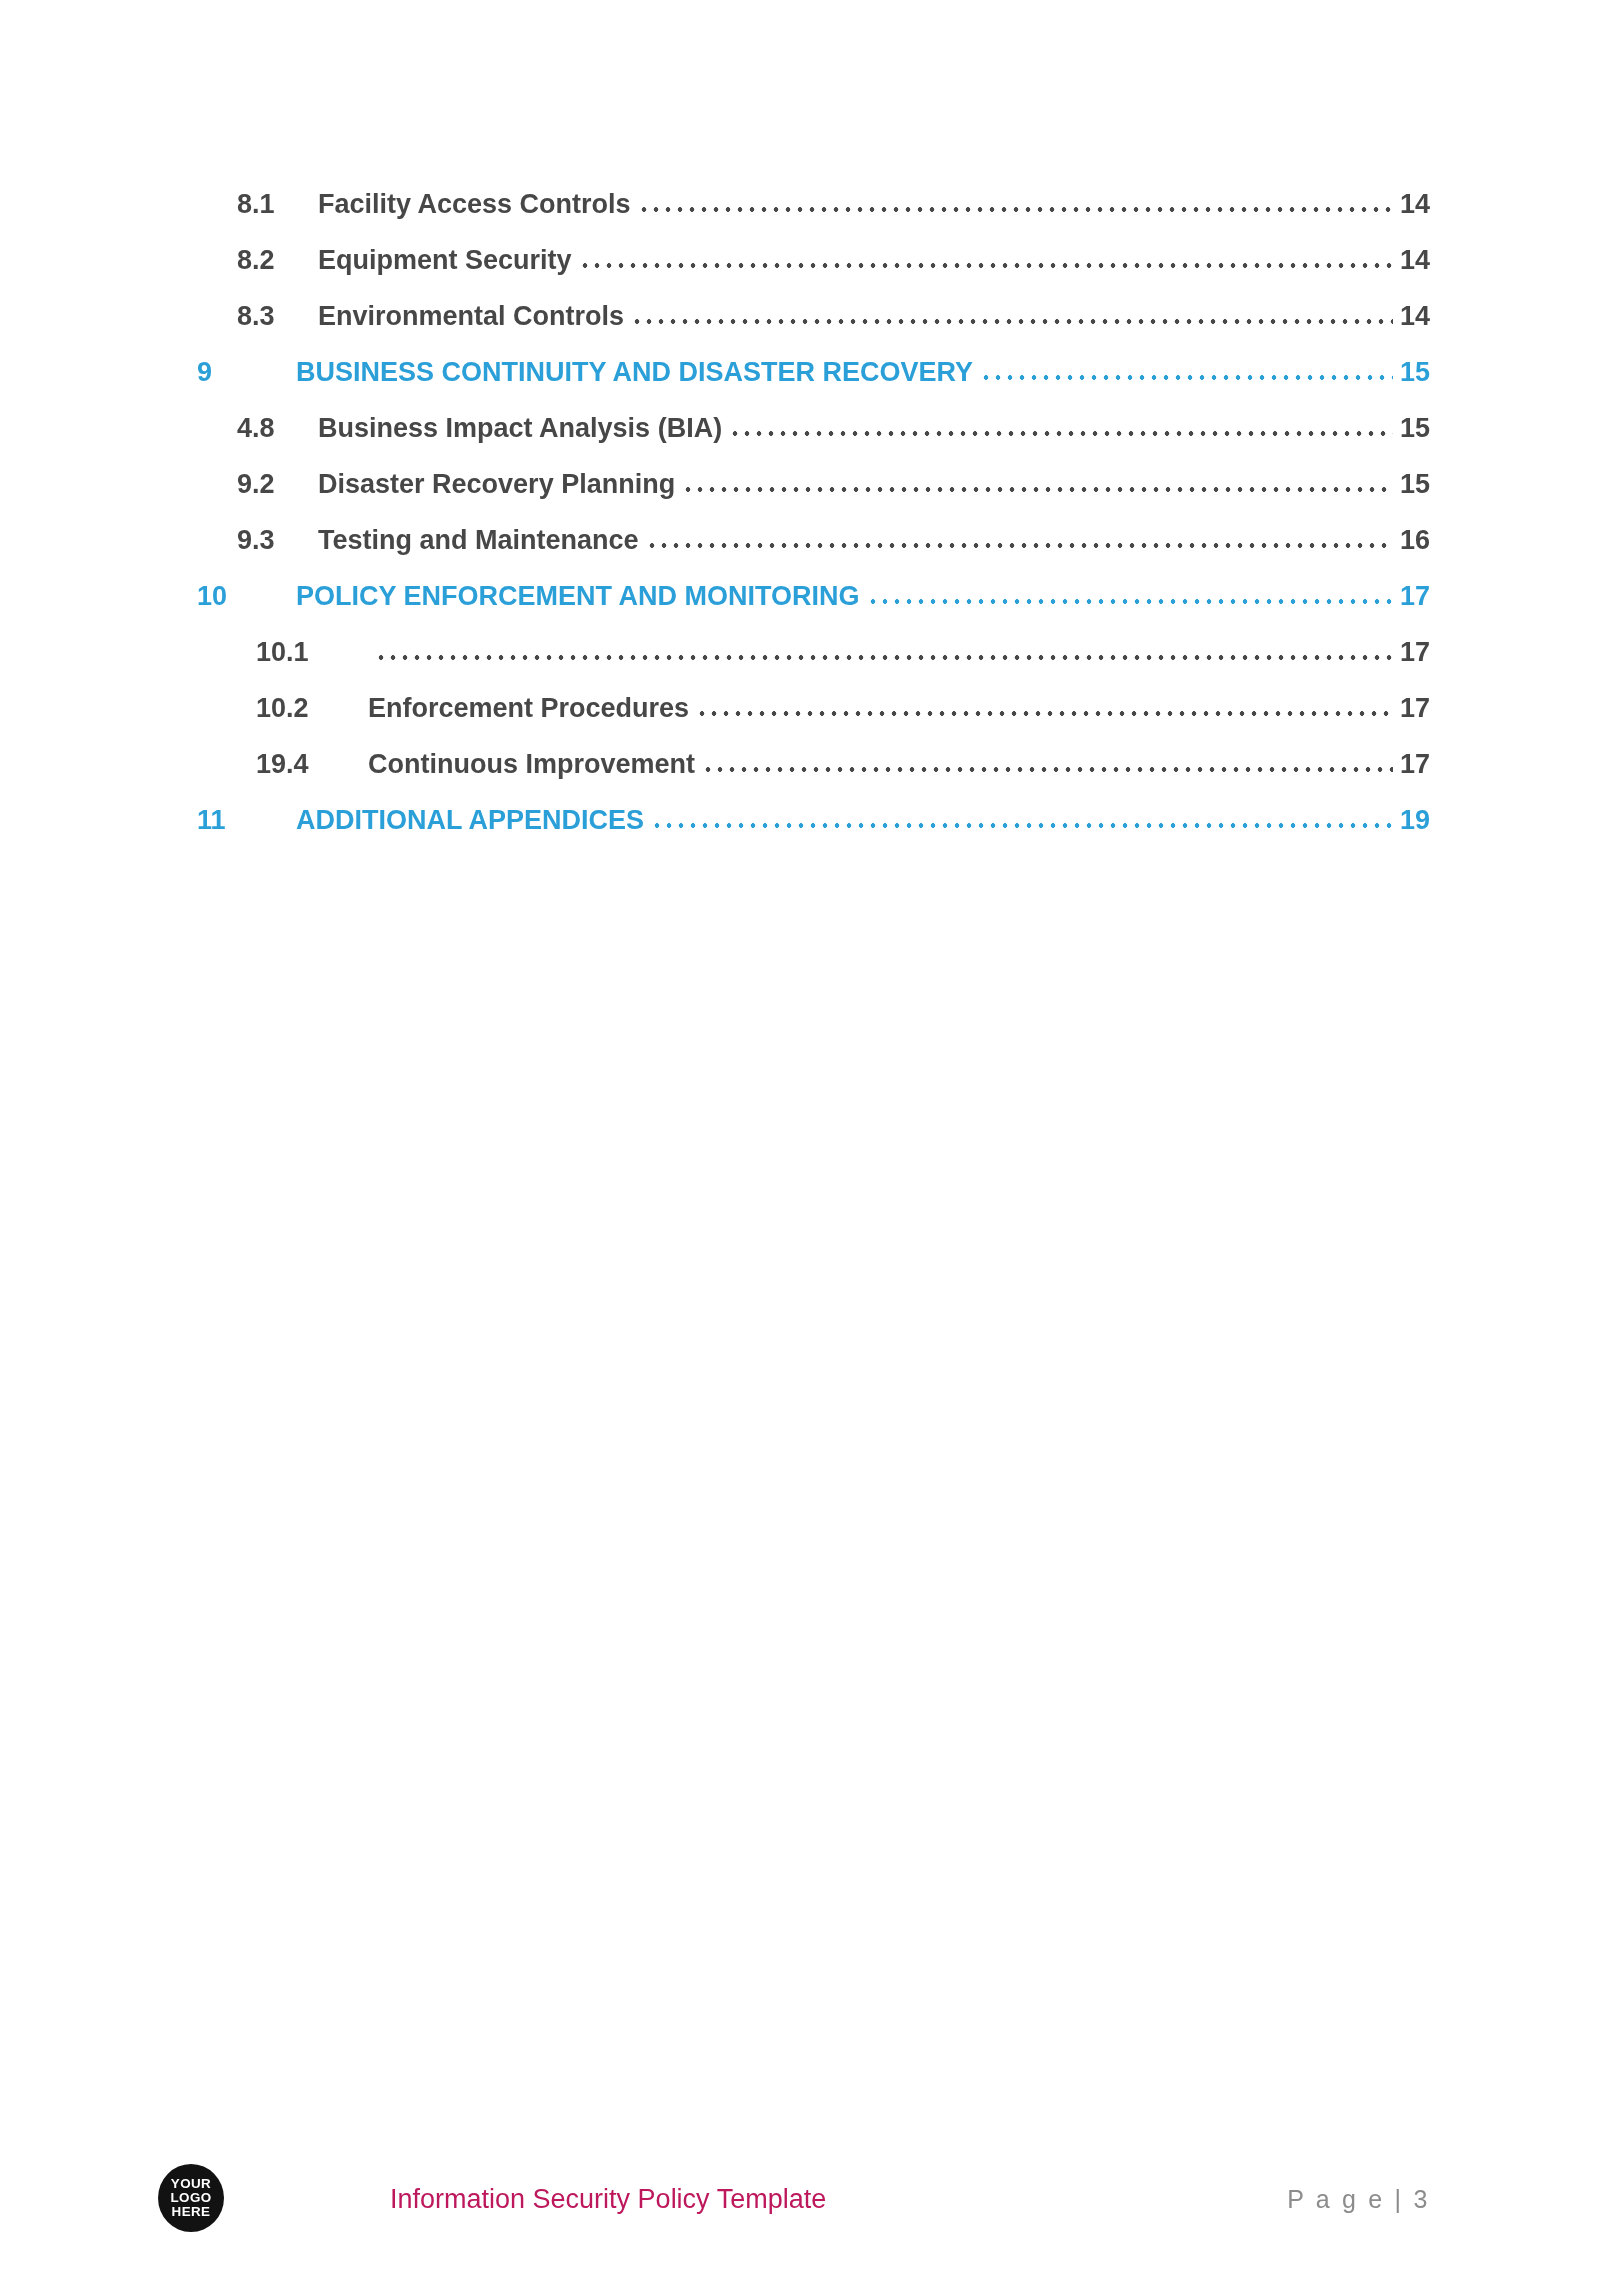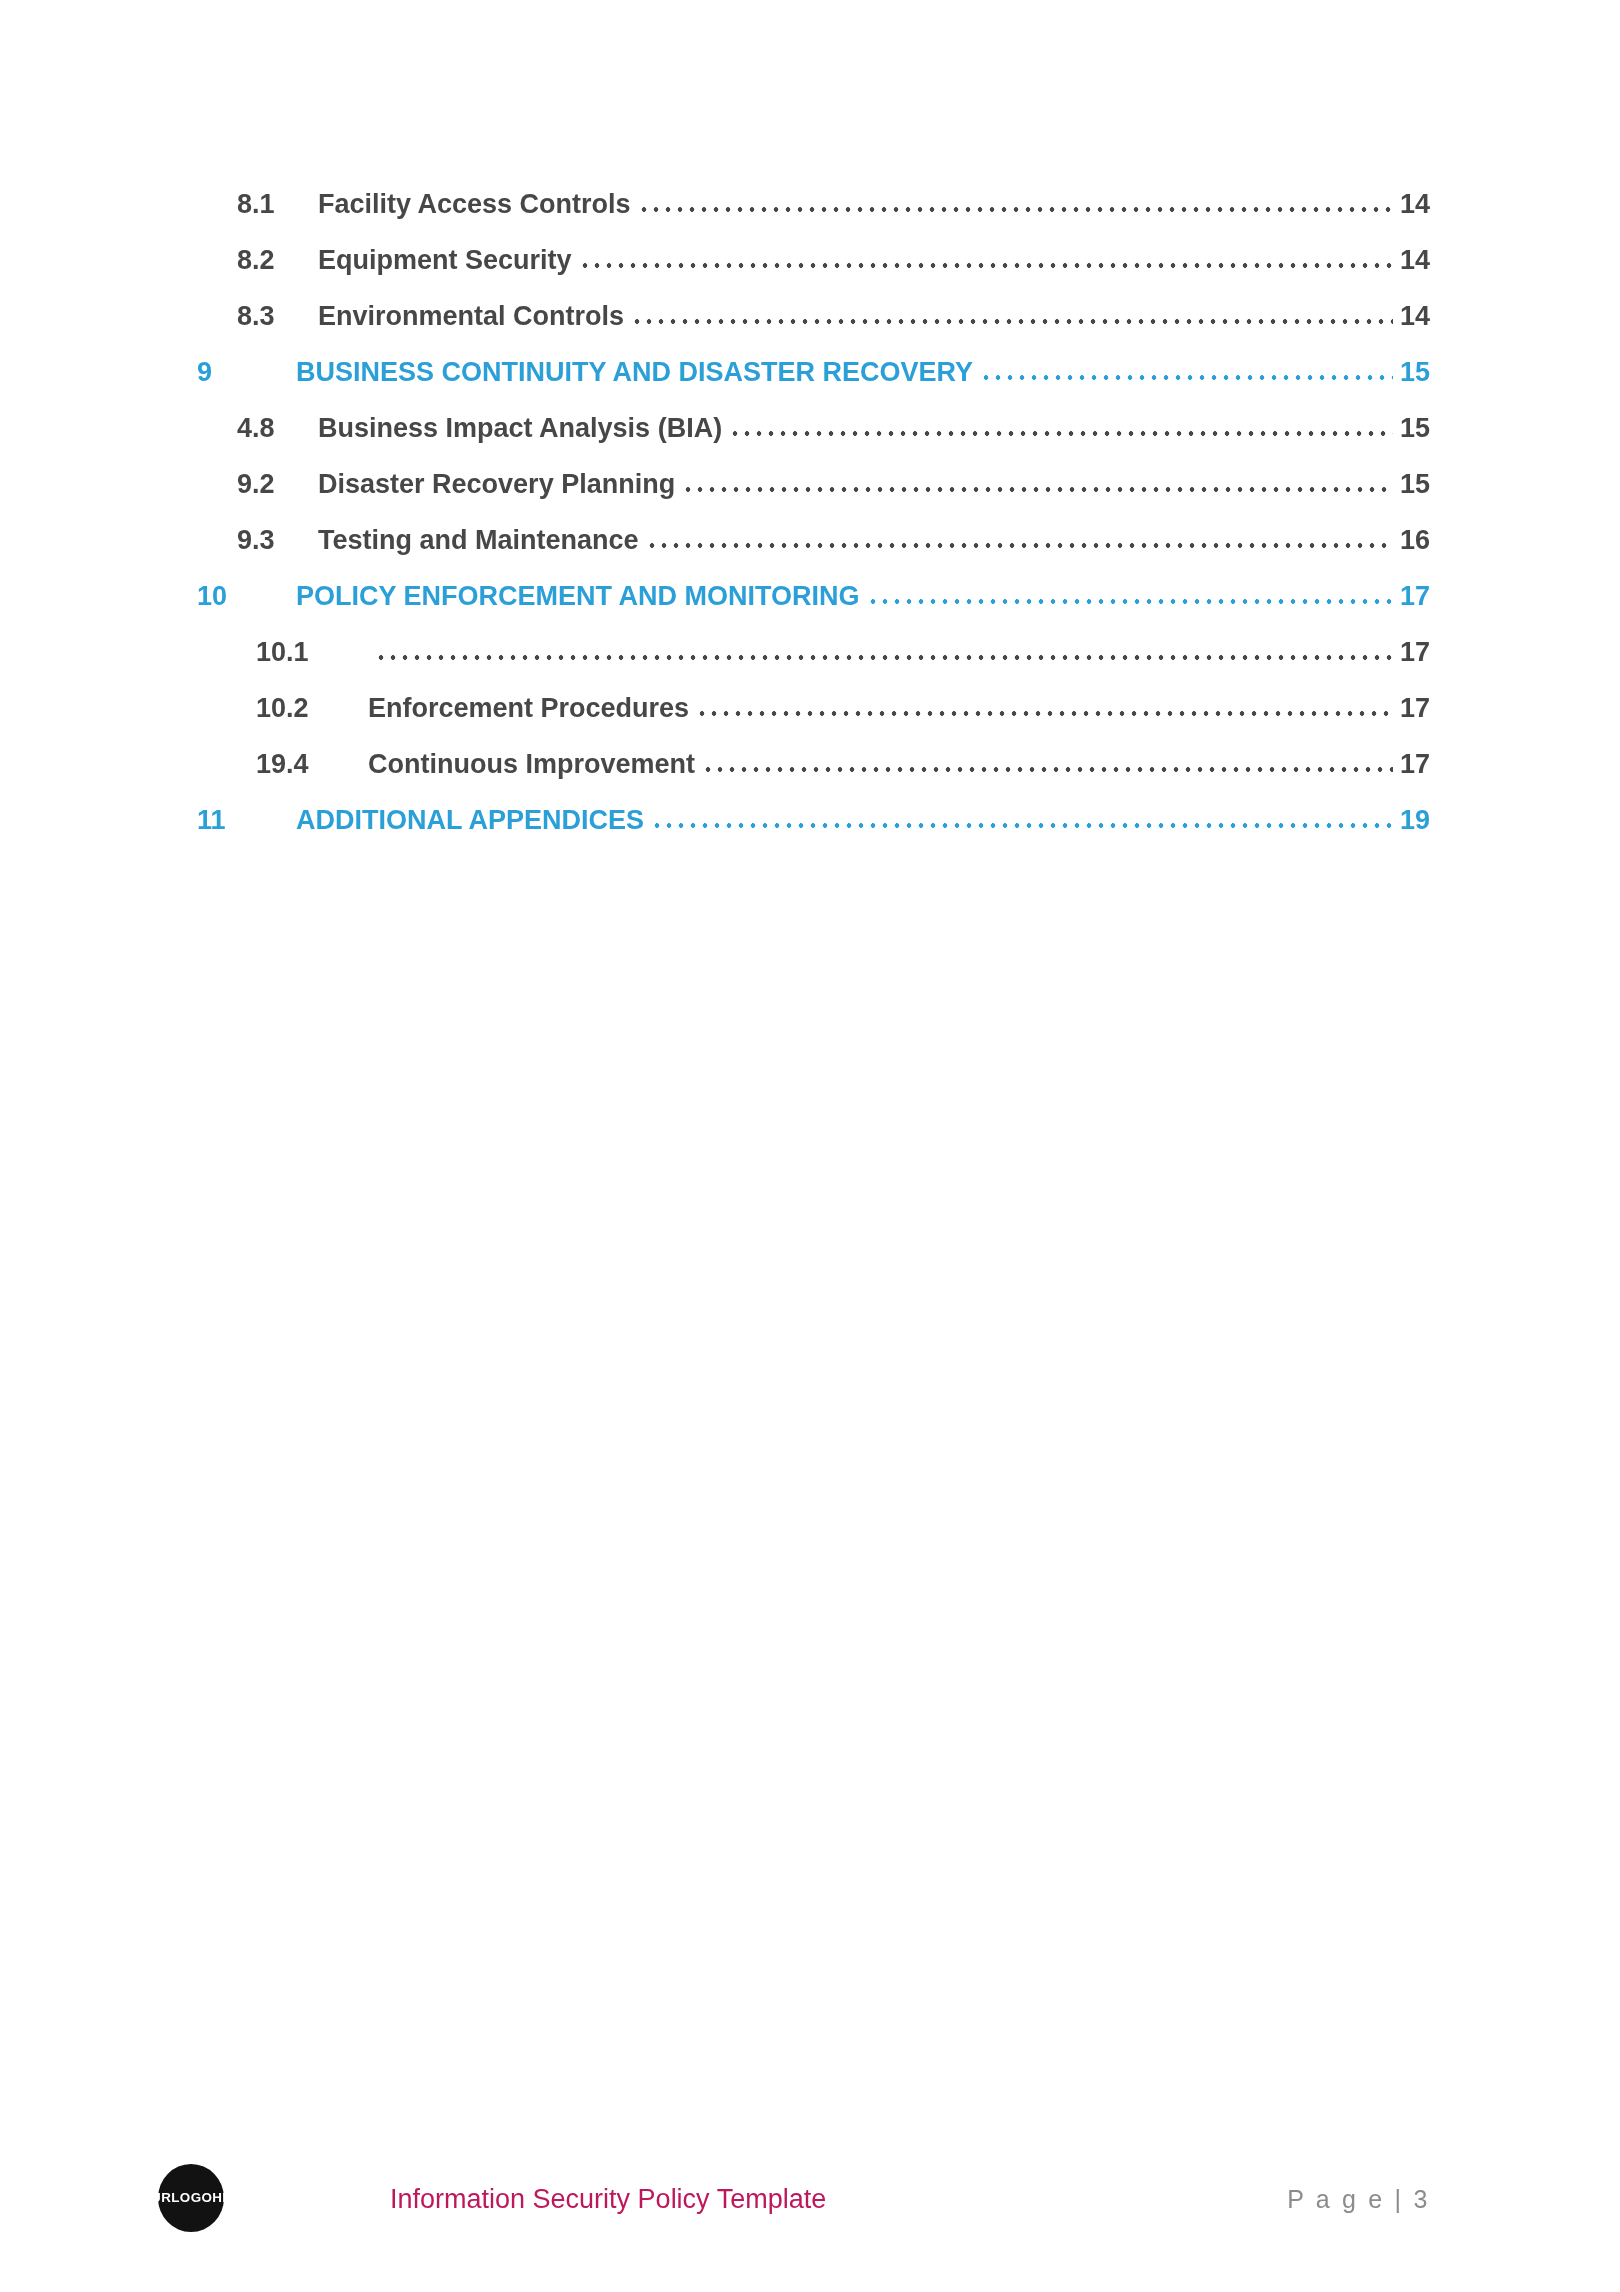--- a/index.html
+++ b/index.html
@@ -76,21 +76,21 @@
   .footer-logo {
     position: absolute;
     left: 158px;
     top: 2164px;
     width: 66px;
     height: 68px;
     border-radius: 50%;
     background: #121212;
     color: #ffffff;
     display: flex;
-    flex-direction: row;
+    flex-direction: column;
     align-items: center;
     justify-content: center;
     font-weight: bold;
     font-size: 13.4px;
     line-height: 14px;
     letter-spacing: 0.4px;
     text-align: center;
   }
   .footer-title {
     position: absolute;

